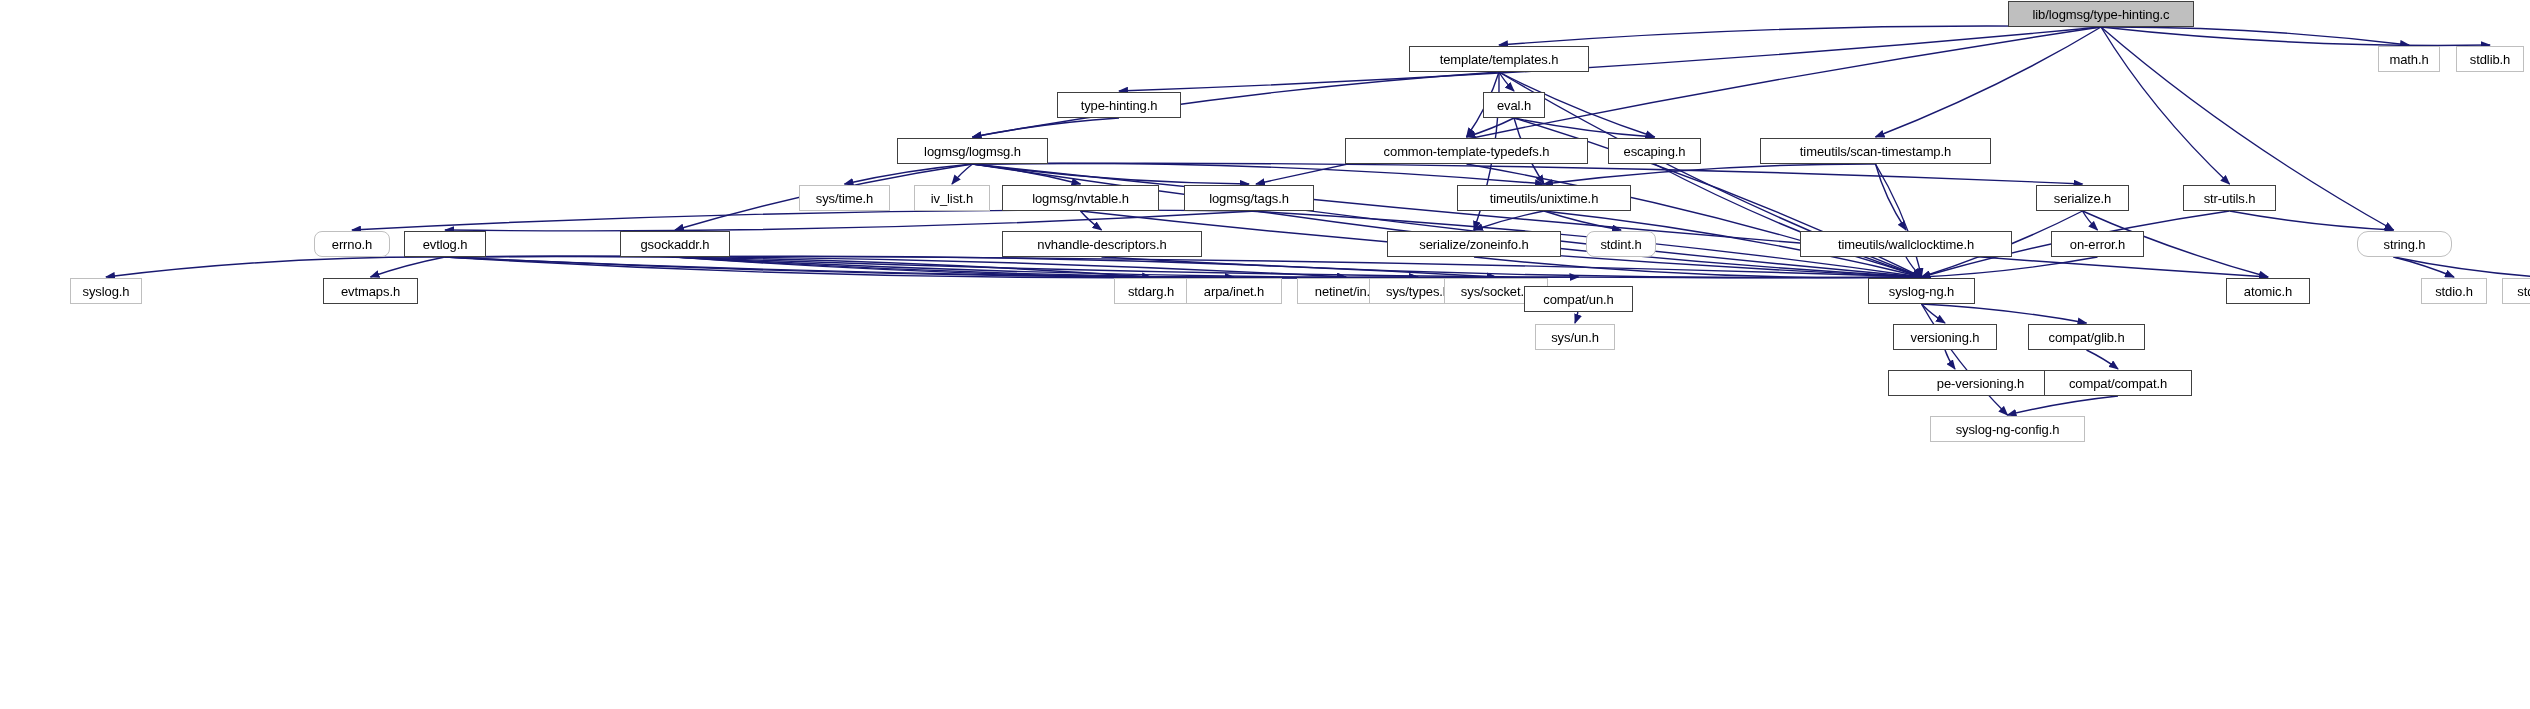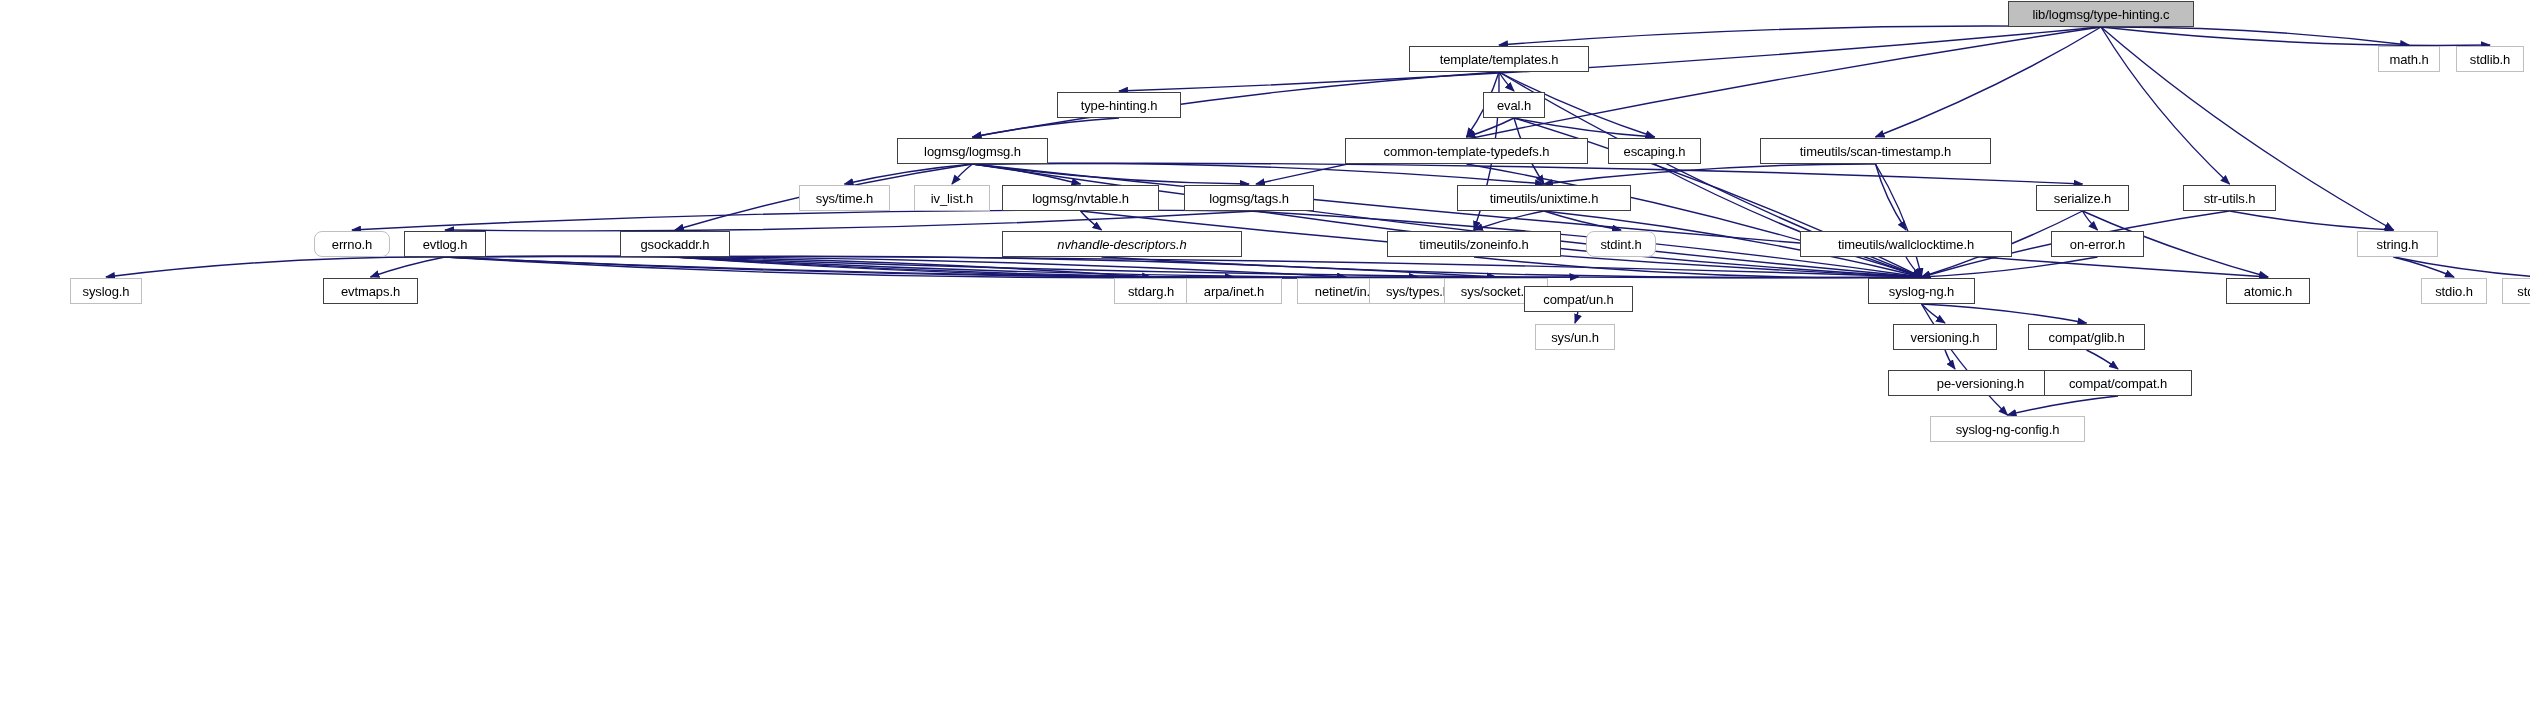--- a/index.html
+++ b/index.html
@@ -132,26 +132,26 @@
       <div class="node system" style="left: 799px; top: 185px; width: 91px;">sys/time.h</div>
       <div class="node system" style="left: 914px; top: 185px; width: 76px;">iv_list.h</div>
       <div class="node local" style="left: 1002px; top: 185px; width: 157px;">logmsg/nvtable.h</div>
       <div class="node local" style="left: 1184px; top: 185px; width: 130px;">logmsg/tags.h</div>
       <div class="node local" style="left: 1457px; top: 185px; width: 174px;">timeutils/unixtime.h</div>
       <div class="node local" style="left: 2036px; top: 185px; width: 93px;">serialize.h</div>
       <div class="node local" style="left: 2183px; top: 185px; width: 93px;">str-utils.h</div>
       <div class="node system" style="left: 314px; top: 231px; width: 76px; border-radius: 8px;">errno.h</div>
       <div class="node local" style="left: 404px; top: 231px; width: 82px;">evtlog.h</div>
       <div class="node local" style="left: 620px; top: 231px; width: 110px;">gsockaddr.h</div>
-      <div class="node local" style="left: 1002px; top: 231px; width: 240px; font-style: italic;">nvhandle-descriptors.h</div>
-      <div class="node local" style="left: 1387px; top: 231px; width: 174px;">timeutils/zoneinfo.h</div>
+      <div class="node local" style="left: 1002px; top: 231px; width: 200px;">nvhandle-descriptors.h</div>
+      <div class="node local" style="left: 1387px; top: 231px; width: 174px;">serialize/zoneinfo.h</div>
       <div class="node system" style="left: 1586px; top: 231px; width: 70px; border-radius: 8px;">stdint.h</div>
       <div class="node local" style="left: 1800px; top: 231px; width: 212px;">timeutils/wallclocktime.h</div>
       <div class="node local" style="left: 2051px; top: 231px; width: 93px;">on-error.h</div>
-      <div class="node system" style="left: 2357px; top: 231px; width: 81px;">string.h</div>
+      <div class="node system" style="left: 2357px; top: 231px; width: 95px; border-radius: 11px;">string.h</div>
       <div class="node local" style="left: 323px; top: 278px; width: 95px;">evtmaps.h</div>
       <div class="node system" style="left: 70px; top: 278px; width: 72px;">syslog.h</div>
       <div class="node system" style="left: 1114px; top: 278px; width: 74px;">stdarg.h</div>
       <div class="node system" style="left: 1186px; top: 278px; width: 96px;">arpa/inet.h</div>
       <div class="node system" style="left: 1297px; top: 278px; width: 98px;">netinet/in.h</div>
       <div class="node system" style="left: 1369px; top: 278px; width: 98px;">sys/types.h</div>
       <div class="node system" style="left: 1444px; top: 278px; width: 104px;">sys/socket.h</div>
       <div class="node local" style="left: 1524px; top: 286px; width: 109px;">compat/un.h</div>
       <div class="node local" style="left: 1868px; top: 278px; width: 107px;">syslog-ng.h</div>
       <div class="node local" style="left: 2226px; top: 278px; width: 84px;">atomic.h</div>

